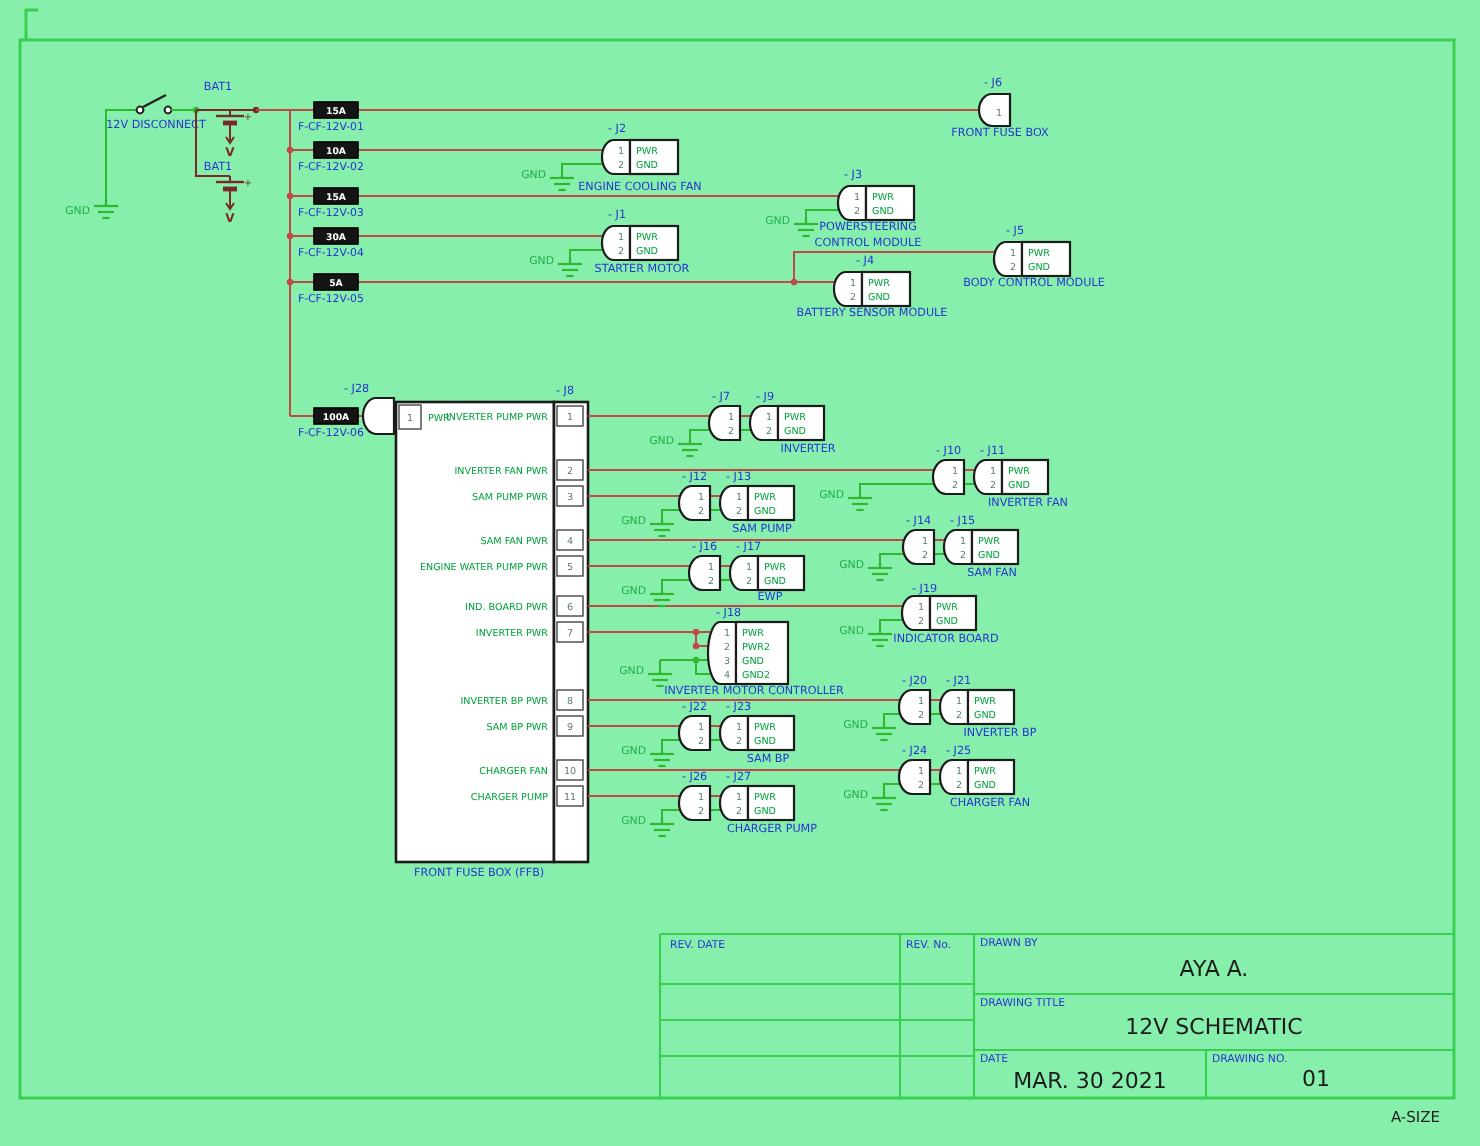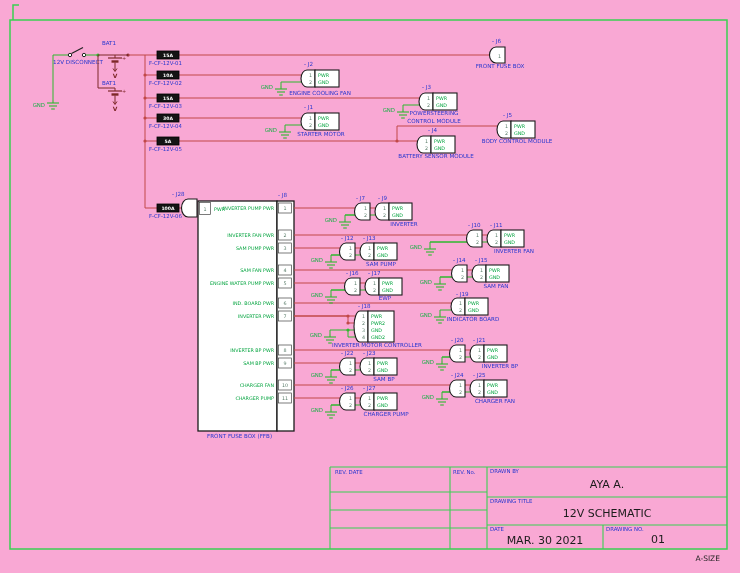--- a/index.html
+++ b/index.html
@@ -1,16 +1,16 @@
 <!DOCTYPE html>
 <html><head>
 <meta charset="utf-8">
 <style>
   html,body{margin:0;padding:0;background:#ffffff;}
-  #stage{position:relative;width:740px;height:573px;background:#f9a8d4;overflow:hidden;}
+  #stage{position:relative;width:740px;height:573px;background:#86efac;overflow:hidden;}
   svg{display:block;}
   svg text{font-family:"DejaVu Sans",sans-serif;}
   .t-blue {fill:#2636cf;font-size:5.6px;}
   .t-blueS{fill:#2636cf;font-size:5.4px;}
   .t-net  {fill:#00a33d;font-size:4.8px;}
   .t-gndlbl{fill:#1faf4a;font-size:5.4px;}
   .t-pin  {fill:#5a7d6a;font-size:4.8px;}
   .t-fuse {fill:#ffffff;font-size:4.6px;font-weight:bold;}
   .t-value{fill:#1c1c1c;font-size:11px;}
   .t-size {fill:#222222;font-size:7.5px;}

